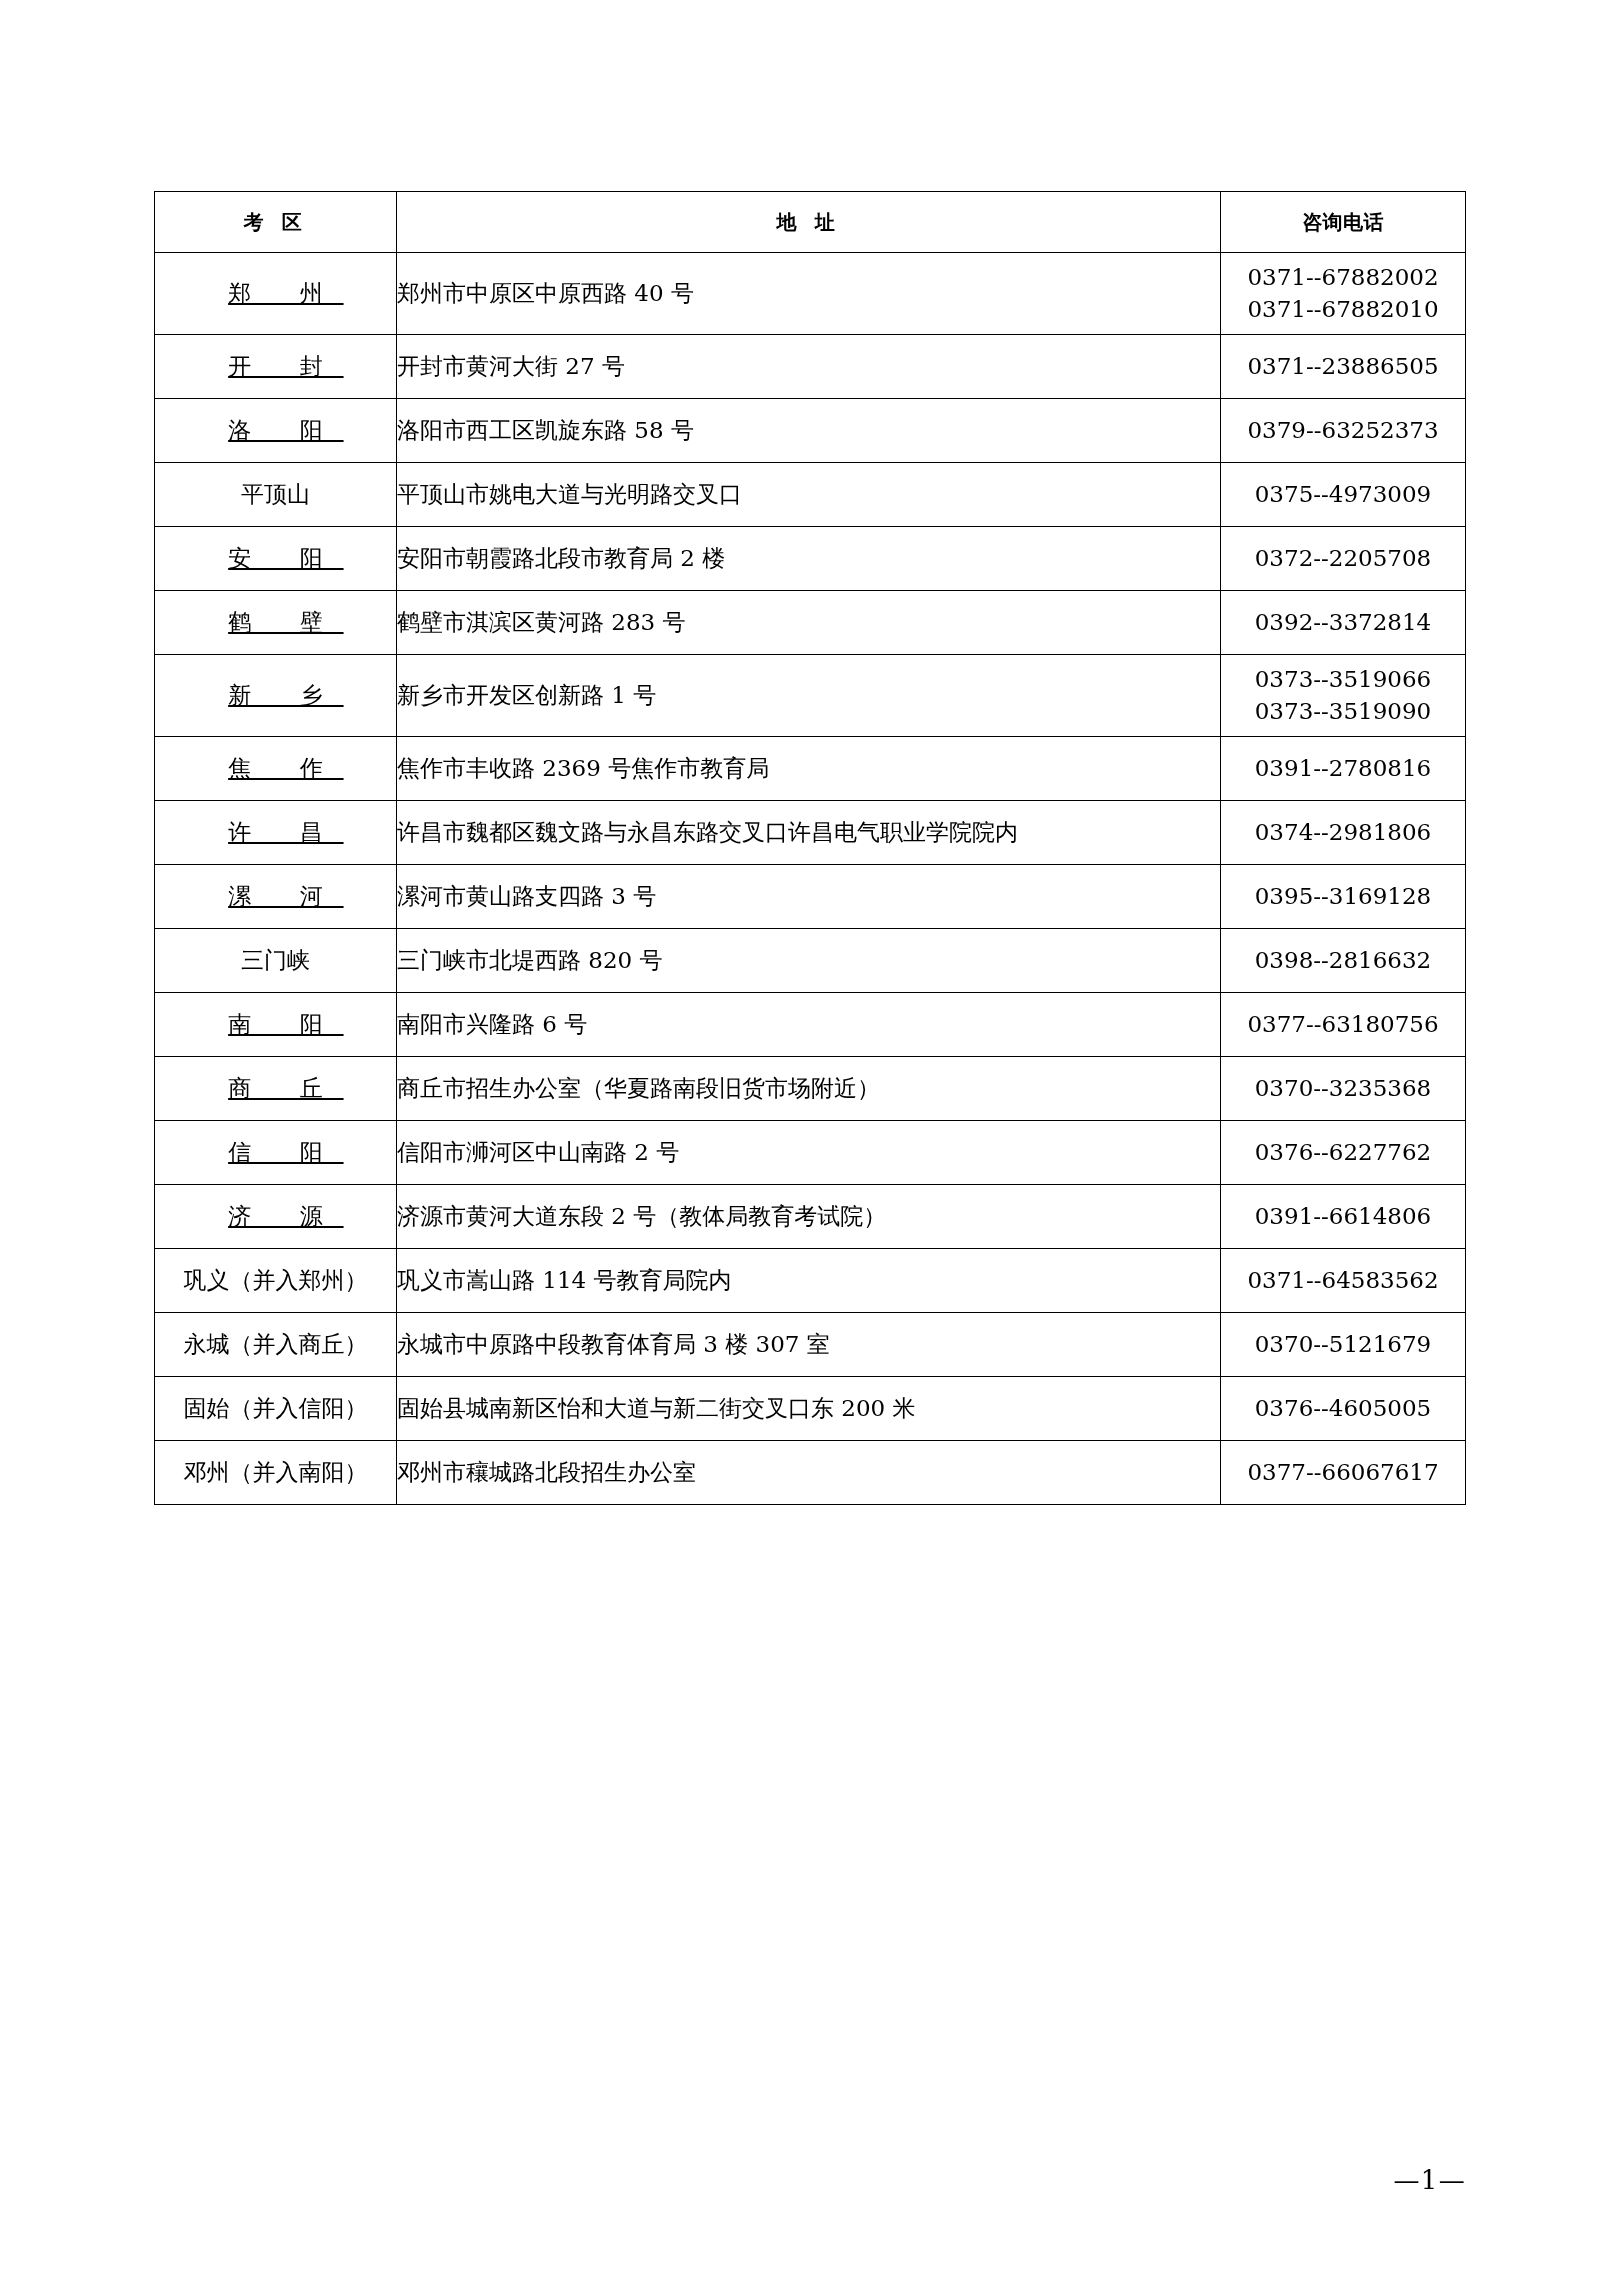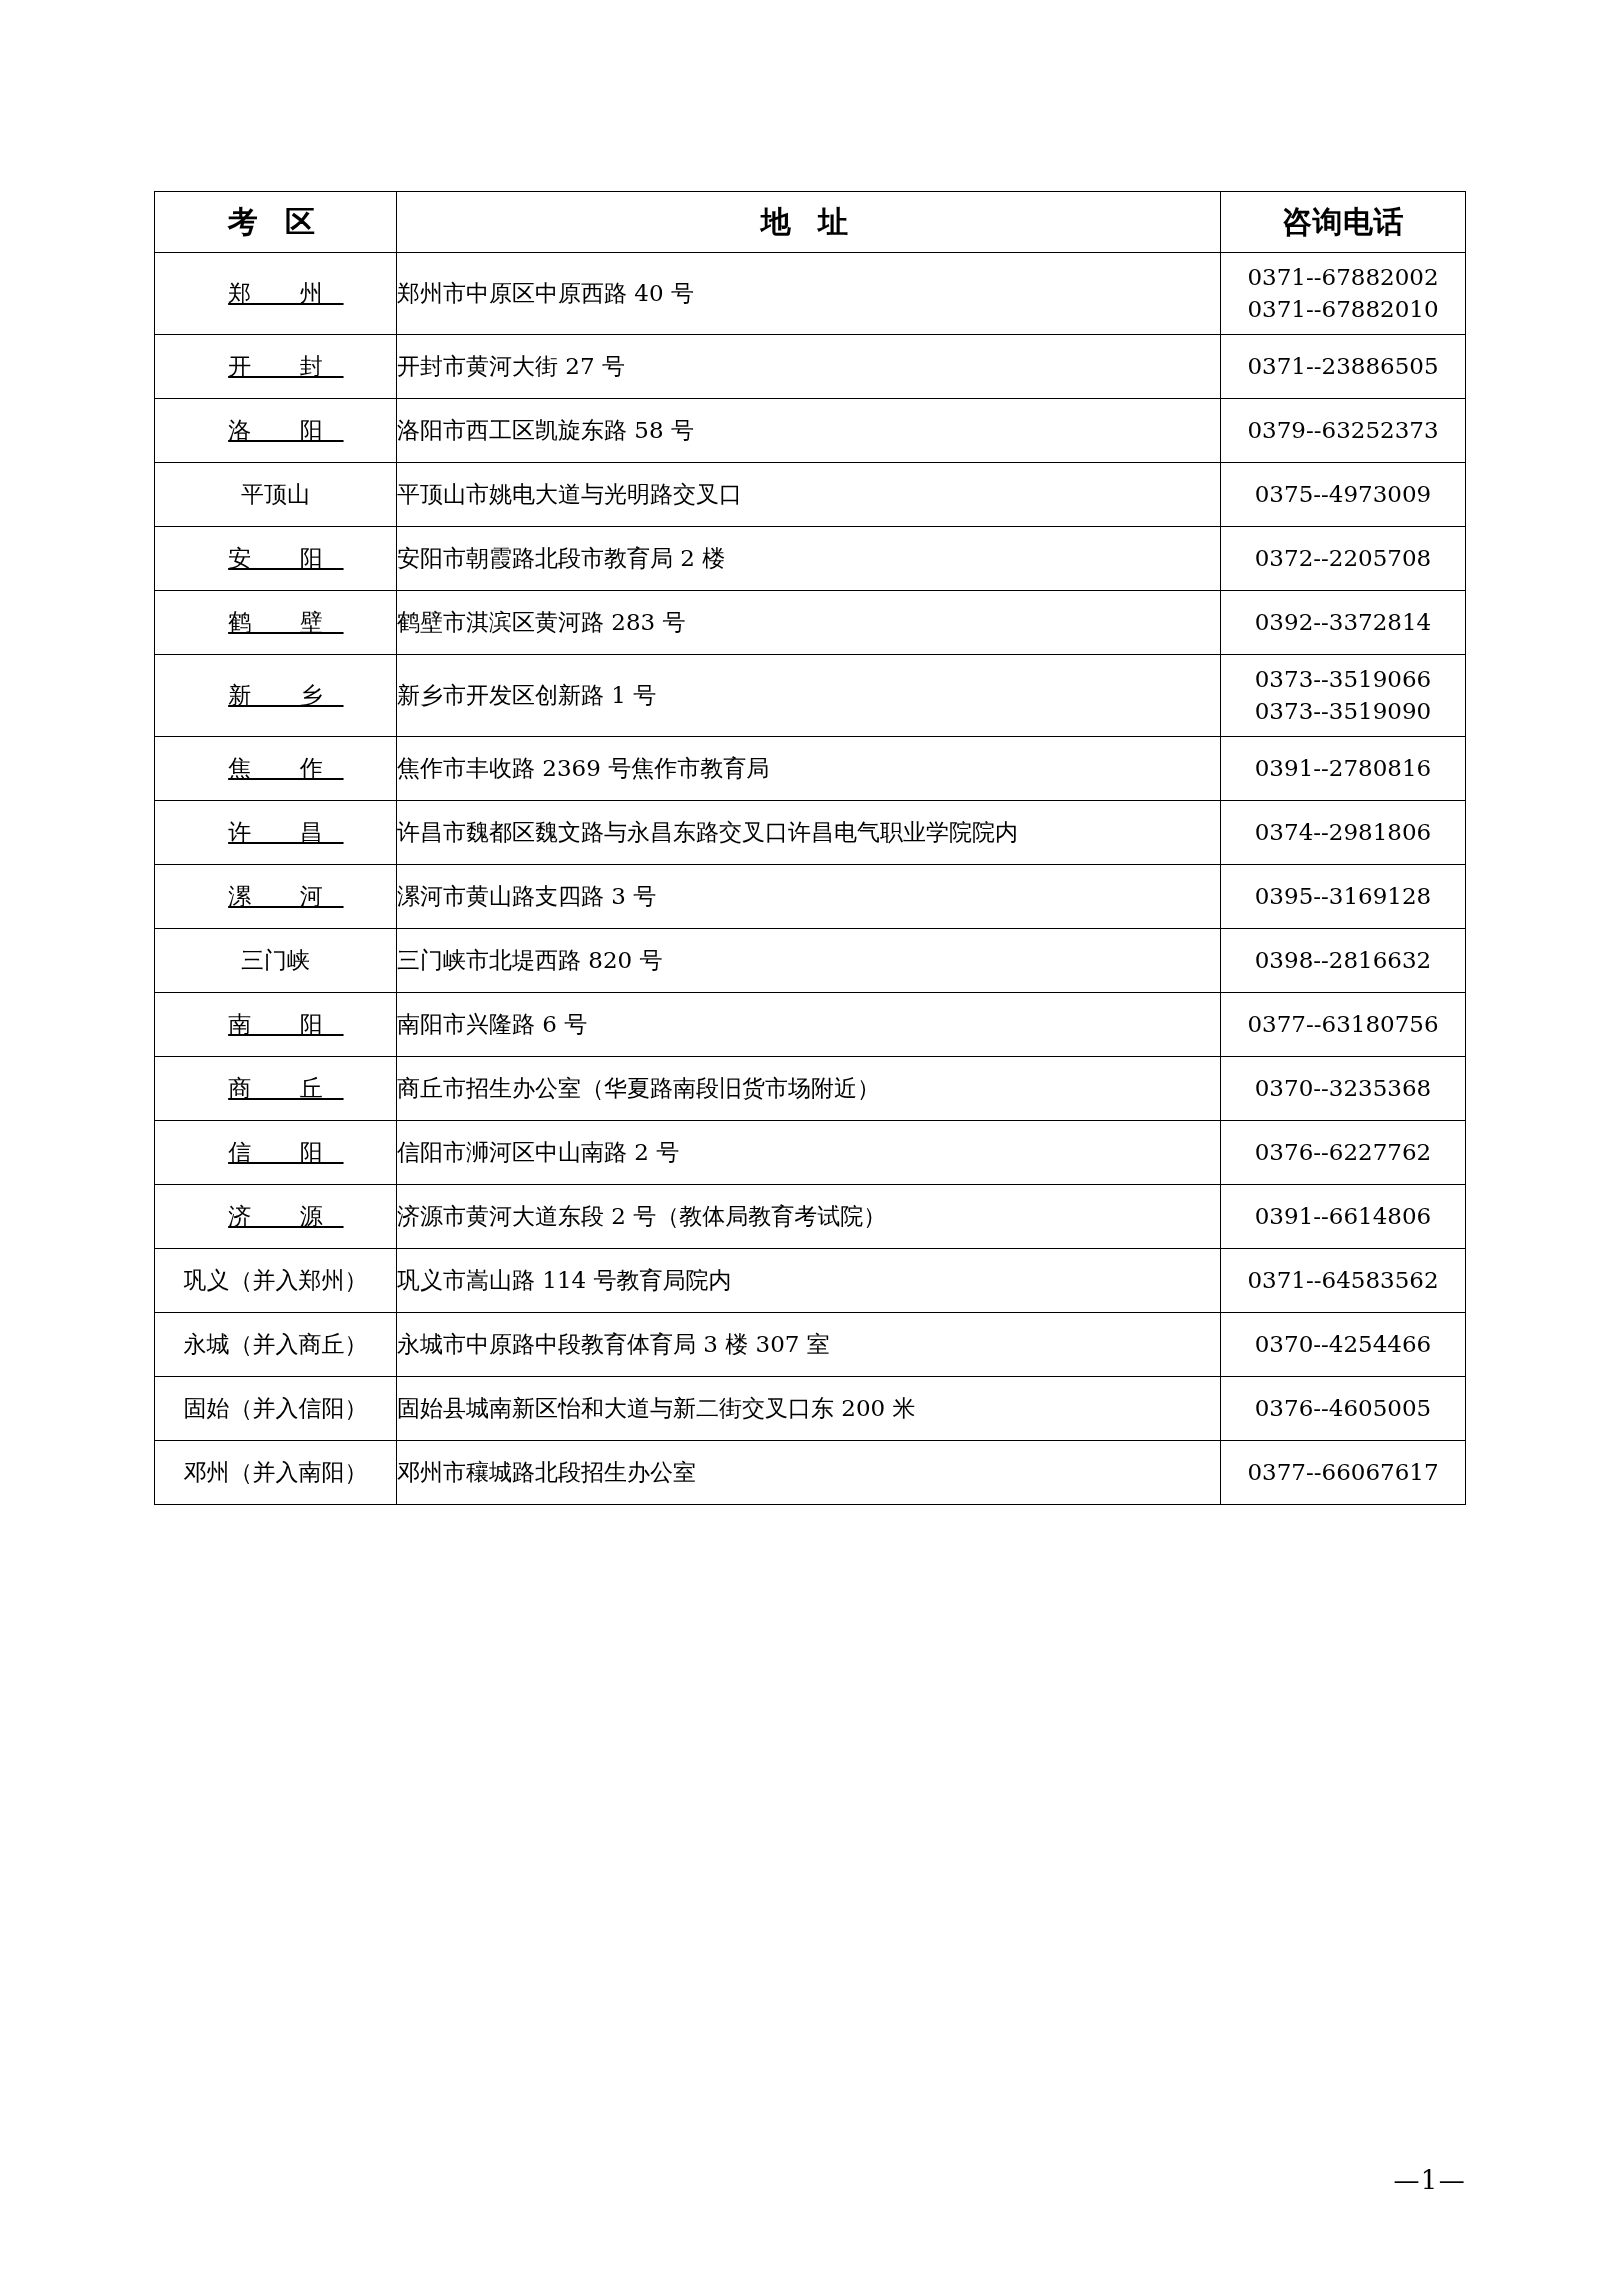--- a/index.html
+++ b/index.html
@@ -39,21 +39,21 @@
     border: 1.3px solid #000000;
     padding: 0;
     vertical-align: middle;
   }
   col.c-district { width: 242px; }
   col.c-address  { width: 824px; }
   col.c-phone    { width: 245px; }
 
   thead th {
     height: 60px;
-    font-size: 30px;
+    font-size: 20px;
     font-weight: bold;
     text-align: center;
     letter-spacing: 0.28em;
     font-family: "DejaVu Serif", "Liberation Serif", serif;
   }
   thead th.head-phone {
     letter-spacing: 0.02em;
   }
   tbody td {
     height: 63px;
@@ -196,21 +196,21 @@
             <td class="phone">0391--6614806</td>
           </tr>
           <tr>
             <td class="district">巩义（并入郑州）</td>
             <td class="address">巩义市嵩山路 114 号教育局院内</td>
             <td class="phone">0371--64583562</td>
           </tr>
           <tr>
             <td class="district">永城（并入商丘）</td>
             <td class="address">永城市中原路中段教育体育局 3 楼 307 室</td>
-            <td class="phone">0370--4254466</td>
+            <td class="phone">0370--5121679</td>
           </tr>
           <tr>
             <td class="district">固始（并入信阳）</td>
             <td class="address">固始县城南新区怡和大道与新二街交叉口东 200 米</td>
             <td class="phone">0376--4605005</td>
           </tr>
           <tr>
             <td class="district">邓州（并入南阳）</td>
             <td class="address">邓州市穰城路北段招生办公室</td>
             <td class="phone">0377--66067617</td>

